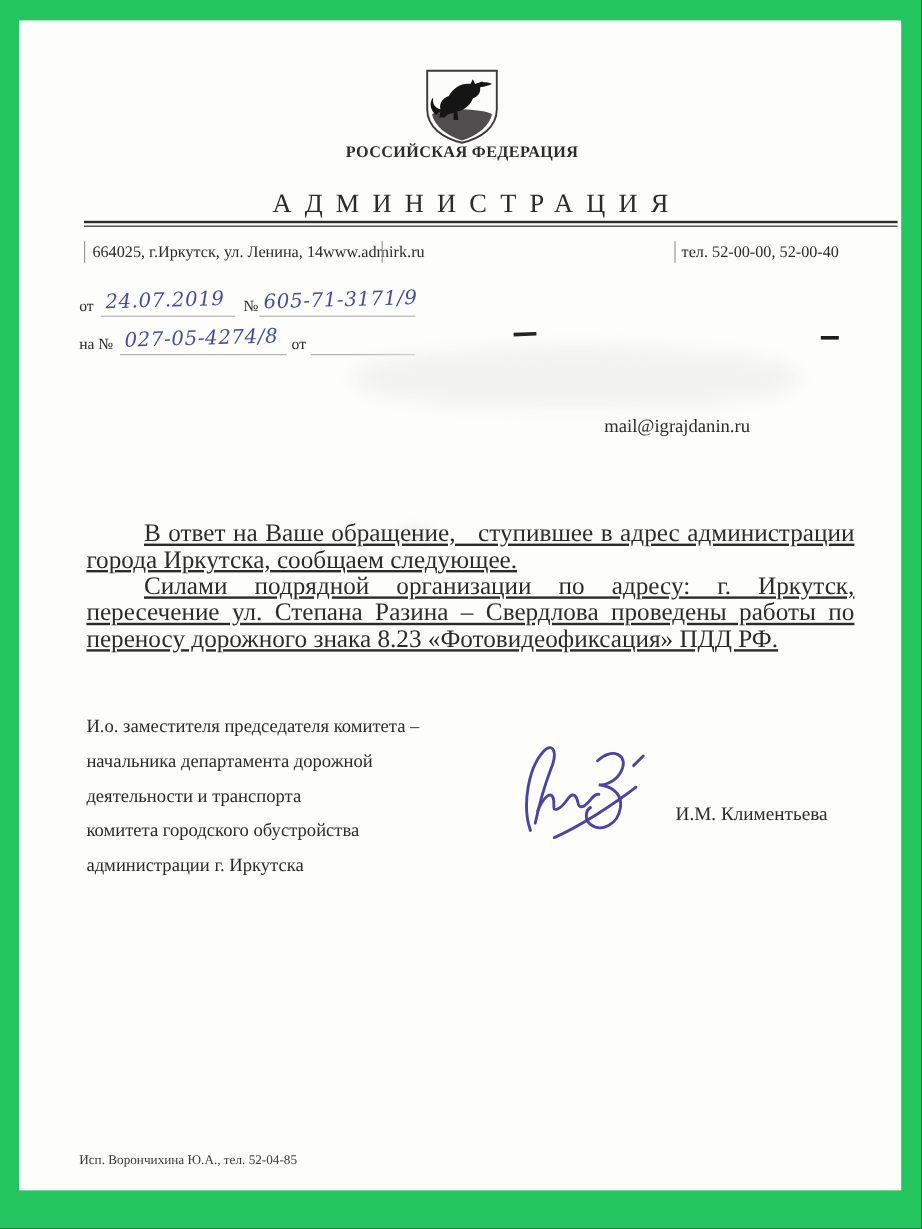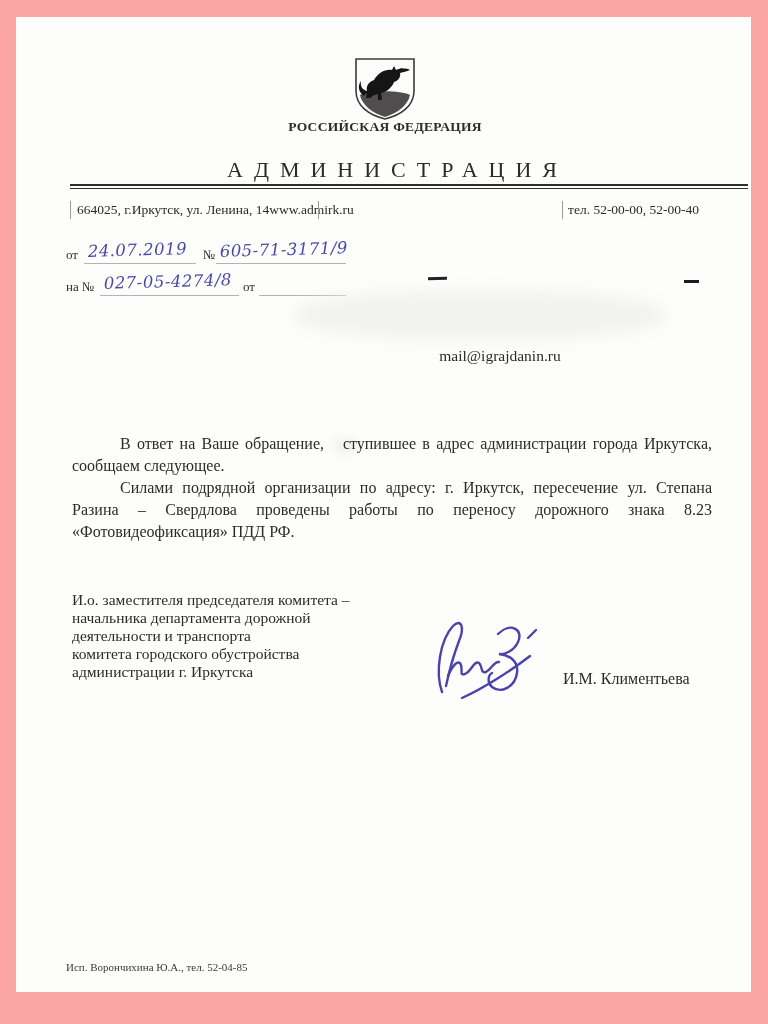--- a/index.html
+++ b/index.html
@@ -1,16 +1,16 @@
 <!DOCTYPE html>
 <html><head>
 <meta charset="utf-8">
 <style>
   html,body{margin:0;padding:0;background:#0a0a0a;}
-  .screen{position:relative;width:768px;height:1024px;background:#fca5a5;overflow:hidden;
+  .screen{position:relative;width:768px;height:1024px;background:#22c55e;overflow:hidden;
           font-family:"Liberation Serif",serif;color:#2b2b2b;}
   .paper{position:absolute;left:16px;top:17px;width:735px;height:975px;background:#fdfdfc;}
   .abs{position:absolute;}
   
   .coat{left:352px;top:57px;width:66px;height:64px;}
   .fed{left:178px;top:119px;width:414px;text-align:center;font-weight:bold;font-size:13.5px;letter-spacing:.3px;}
   .city{left:178px;top:135px;width:414px;text-align:center;font-weight:bold;font-size:12.5px;}
   .admin{left:72px;top:157px;width:640px;text-align:center;font-weight:normal;font-size:22px;
          letter-spacing:11px;padding-left:11px;box-sizing:border-box;}
   .rule{left:70px;top:184px;width:678px;height:2px;border-top:2.5px solid #2e2e2e;border-bottom:1.5px solid #2e2e2e;}
@@ -19,26 +19,26 @@
   .addr-left .site{}
   .phone{left:568px;top:202px;font-size:13.5px;white-space:nowrap;font-family:Liberation Serif, serif;}
   
   .reflabel{font-size:13px;}
   .fill{border-bottom:1.2px solid #b3b3b3;height:20px;}
   .hand{display:block;font-family:"DejaVu Serif",serif;font-style:italic;color:#4a49a6;
         font-size:16.5px;letter-spacing:.5px;white-space:nowrap;transform:rotate(-1.6deg);
         transform-origin:left bottom;padding-left:4px;margin-top:-1px;}
   .dash{background:#1c1c1c;}
   .smudge{background:#f2f2f0;border-radius:45%;filter:blur(7px);}
-  .email{left:375px;top:347px;width:250px;text-align:center;font-size:15.5px;}
+  .email{left:375px;top:347px;width:250px;text-align:right;font-size:15.5px;}
   
-  .bodytext{left:72px;top:433px;width:640px;font-size:16px;line-height:22px;text-align:justify;}
+  .bodytext{left:72px;top:433px;width:640px;font-size:21px;line-height:22px;text-align:justify;text-decoration:underline;}
   .bodytext p{margin:0;text-indent:48px;}
   
-  .sigblock{left:72px;top:591px;width:345px;font-size:15.5px;line-height:18px;white-space:pre-line;}
+  .sigblock{left:72px;top:591px;width:345px;font-size:15.5px;line-height:29px;white-space:pre-line;}
   .sign{left:426px;top:596px;}
   .name{left:563px;top:670px;font-size:16px;white-space:nowrap;}
   .exec{left:66px;top:961px;font-size:11px;color:#3a3a3a;white-space:nowrap;}
 </style>
 </head>
 <body>
 
 <div class="screen">
   <div class="paper abs"></div>
 

